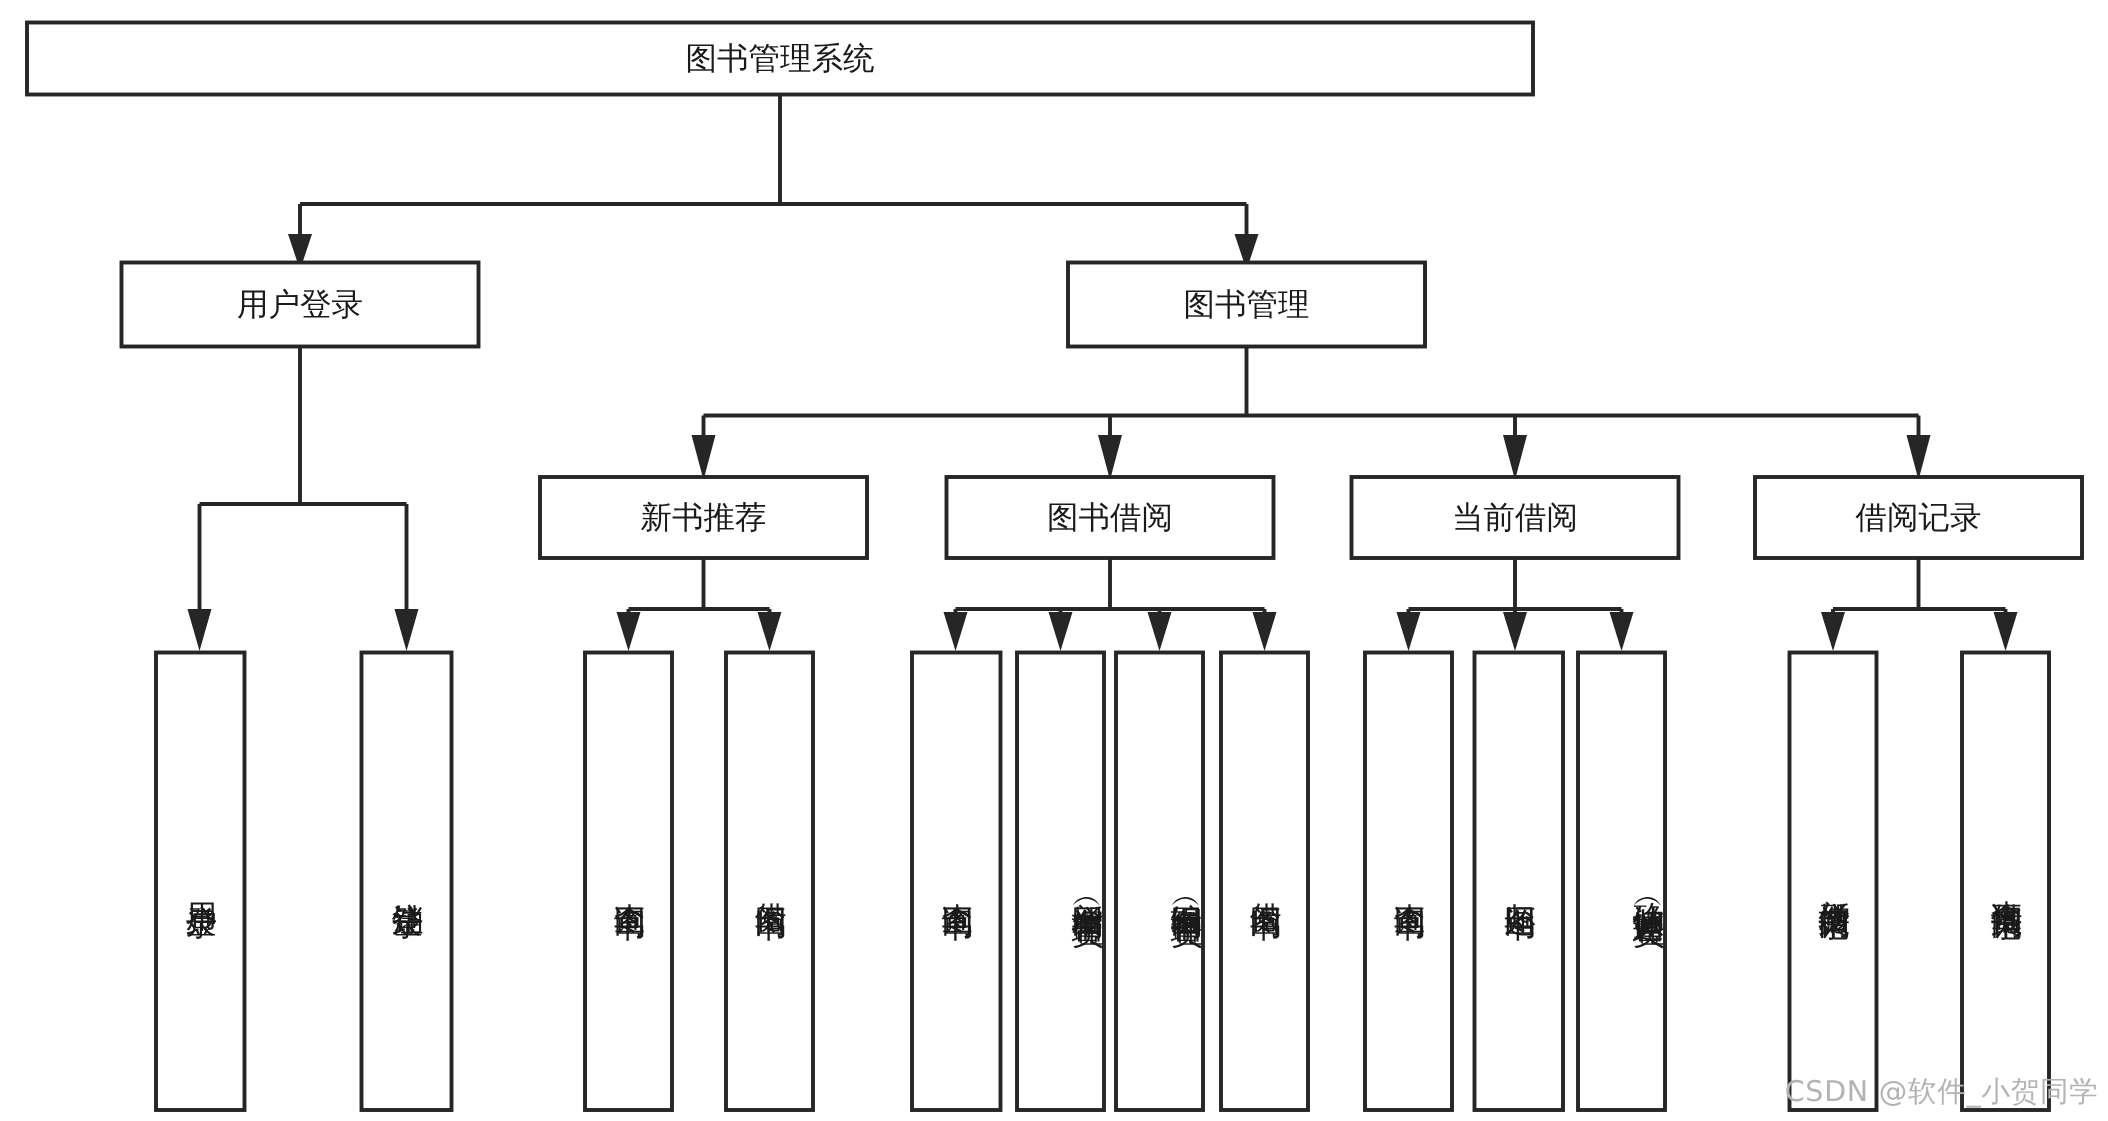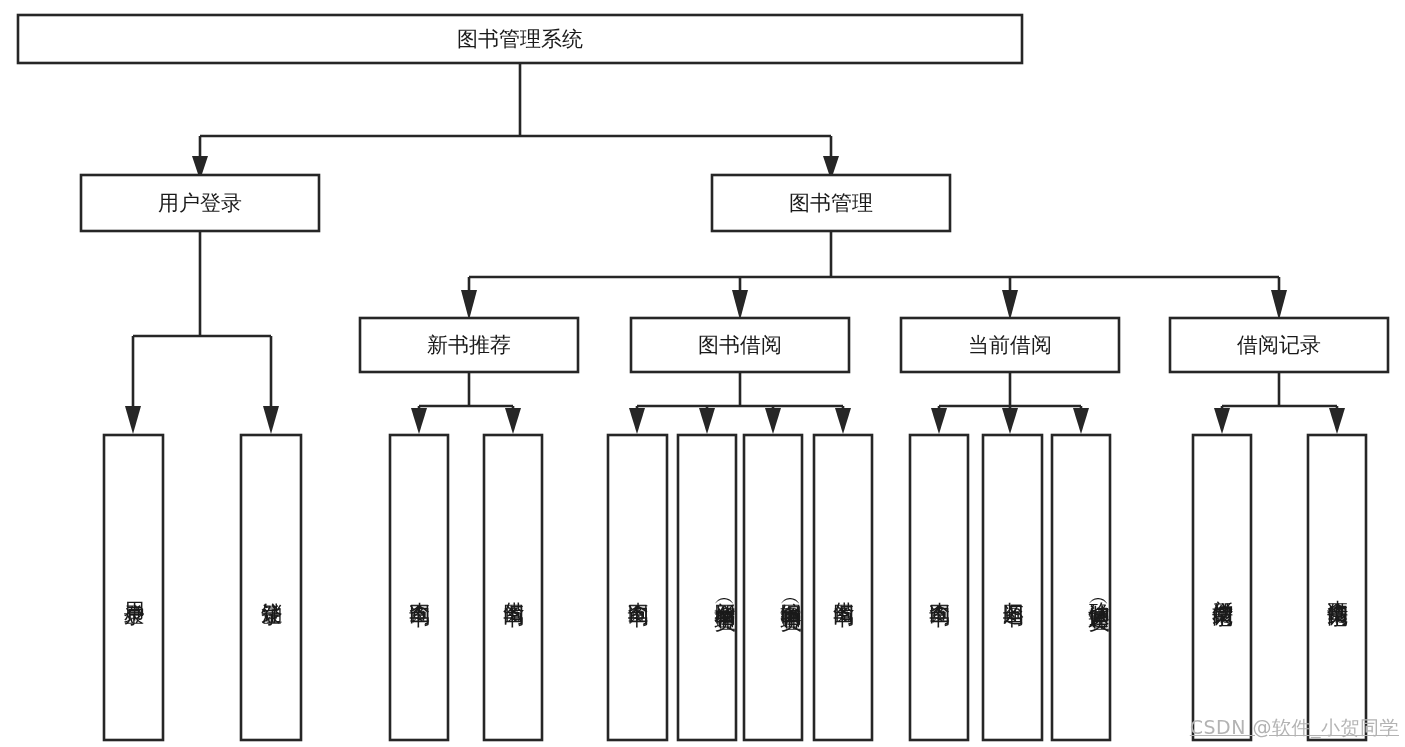--- a/index.html
+++ b/index.html
@@ -66,21 +66,20 @@
   }
   .watermark {
     position: absolute;
     right: 6px;
     bottom: 6px;
     font-family: "DejaVu Sans", "Liberation Sans", sans-serif;
     font-size: 19px;
     color: #b3b3b3;
     white-space: nowrap;
     letter-spacing: 0.5px;
-    text-decoration: underline;
   }
 </style>
 </head>
 <body>
 
 <div id="diagram-root">
 
   <svg class="flow" viewBox="0 0 1405 747" xmlns="http://www.w3.org/2000/svg">
 
     <g>

